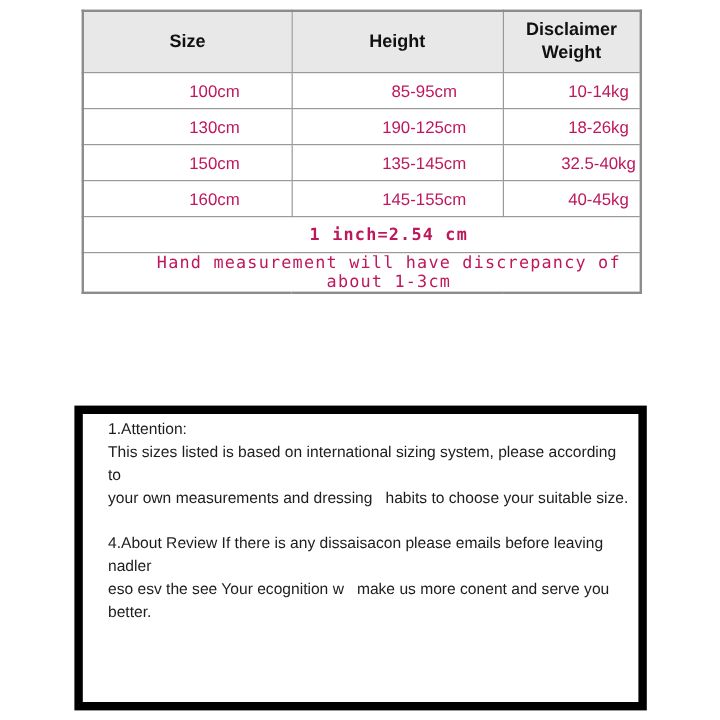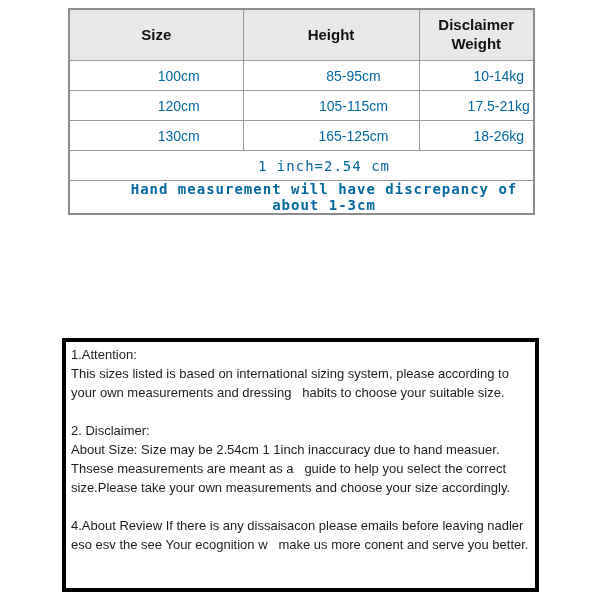--- a/index.html
+++ b/index.html
@@ -35,52 +35,52 @@
     background: #e8e8e8;
     height: 50px;
     font-size: 15px;
     font-weight: bold;
     color: #111111;
     line-height: 1.25;
   }
   table.size-chart td {
     height: 29px;
     font-size: 14px;
-    color: #0369a1;
+    color: #be185d;
     background: #ffffff;
     padding-left: 45px;
   }
   td.note-inch {
     height: 25px;
     font-family: "DejaVu Sans Mono", monospace;
     font-size: 11.5px;
-    font-weight: normal;
+    font-weight: bold;
     letter-spacing: 1px;
     color: #111111;
     margin-top: 25px;
   }
   td.note-hand {
     height: 24px;
     font-family: "DejaVu Sans Mono", monospace;
     font-size: 11.5px;
-    font-weight: bold;
+    font-weight: normal;
     letter-spacing: 1px;
     color: #111111;
   }
 
   
   .notes-box {
     position: absolute;
     left: 62px;
     top: 338px;
     width: 477px;
     height: 254px;
     box-sizing: border-box;
-    border: 4px solid #000000;
-    padding: 3px 5px 0 5px;
+    border: 7px solid #000000;
+    padding: 3px 5px 0 21px;
     font-size: 13px;
     line-height: 19px;
     color: #1d1d1d;
   }
   .notes-box .para {
     margin: 0 0 19px 0;
     white-space: pre-wrap;
   }
   .notes-box .para:last-child { margin-bottom: 0; }
 </style>
@@ -102,43 +102,44 @@
         <th>Disclaimer Weight</th>
       </tr>
     </thead>
     <tbody>
       <tr>
         <td>100cm</td>
         <td>85-95cm</td>
         <td>10-14kg</td>
       </tr>
       <tr>
-        <td>120cm</td>
-        <td>105-115cm</td>
-        <td>17.5-21kg</td>
+        <td>130cm</td>
+        <td>190-125cm</td>
+        <td>18-26kg</td>
       </tr>
       <tr>
-        <td>130cm</td>
-        <td>165-125cm</td>
-        <td>18-26kg</td>
+        <td>150cm</td>
+        <td>135-145cm</td>
+        <td>32.5-40kg</td>
+      </tr>
+      <tr>
+        <td>160cm</td>
+        <td>145-155cm</td>
+        <td>40-45kg</td>
       </tr>
       <tr>
         <td class="note-inch" colspan="3">1 inch=2.54 cm</td>
       </tr>
       <tr>
         <td class="note-hand" colspan="3">Hand measurement will have discrepancy of about 1-3cm</td>
       </tr>
     </tbody>
   </table>
 
   <div class="notes-box">
     <div class="para">1.Attention:
 This sizes listed is based on international sizing system, please according to
 your own measurements and dressing   habits to choose your suitable size.</div>
-    <div class="para">2. Disclaimer:
-About Size: Size may be 2.54cm 1 1inch inaccuracy due to hand measuer.
-Thsese measurements are meant as a   guide to help you select the correct
-size.Please take your own measurements and choose your size accordingly.</div>
     <div class="para">4.About Review If there is any dissaisacon please emails before leaving nadler
 eso esv the see Your ecognition w   make us more conent and serve you better.</div>
   </div>
 
 </div>
 
 </body></html>

